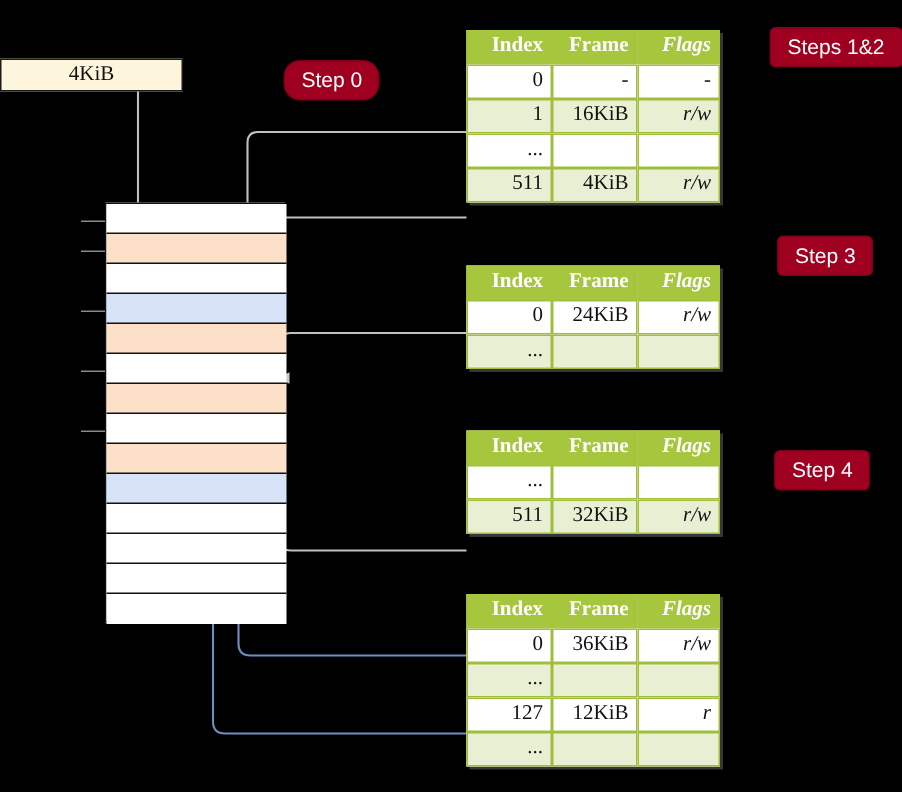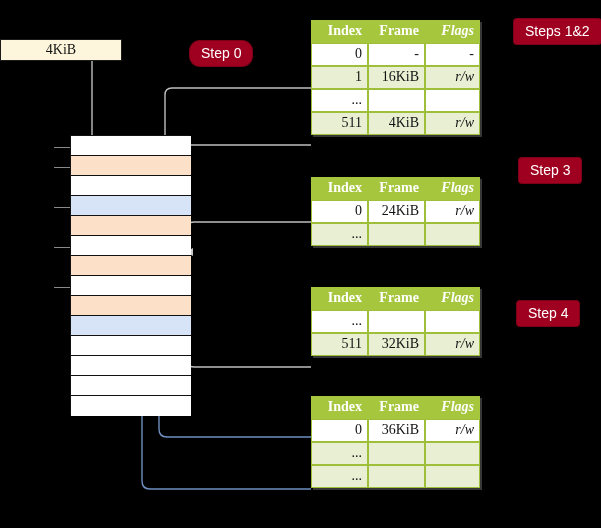--- a/index.html
+++ b/index.html
@@ -259,19 +259,24 @@
       <tr class="odd">
         <td class="col-index">0</td>
         <td class="col-frame">36KiB</td>
         <td class="col-flags">r/w</td>
       </tr>
       <tr class="even">
         <td class="col-index">...</td>
         <td class="col-frame"></td>
         <td class="col-flags"></td>
       </tr>
+      <tr class="odd">
+        <td class="col-index">127</td>
+        <td class="col-frame">12KiB</td>
+        <td class="col-flags">r</td>
+      </tr>
       <tr class="even">
         <td class="col-index">...</td>
         <td class="col-frame"></td>
         <td class="col-flags"></td>
       </tr>
     </tbody>
   </table>
 
 </body></html>

